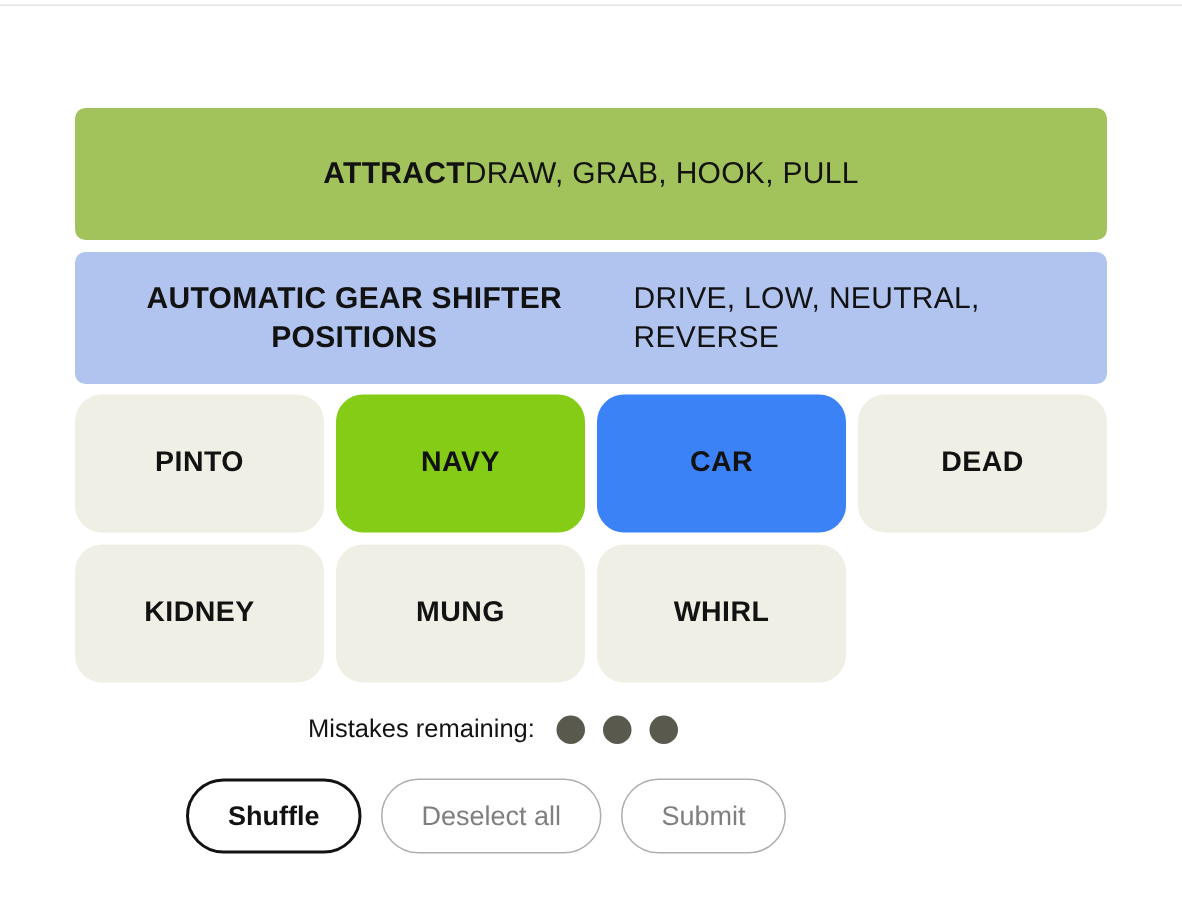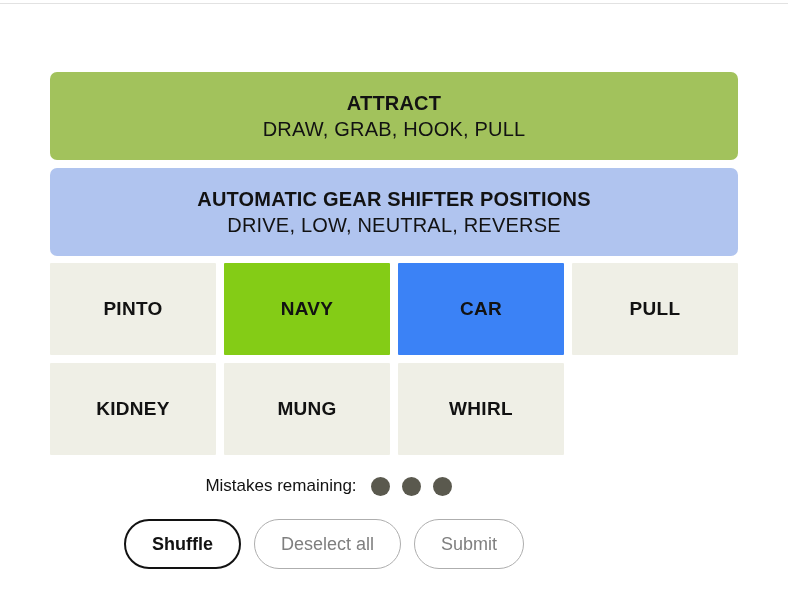--- a/index.html
+++ b/index.html
@@ -52,21 +52,21 @@
     top: 72px;
     left: 50px;
     width: 688px;
   }
   .solved-group {
     width: 688px;
     height: 88px;
     border-radius: 7px;
     margin-bottom: 8px;
     display: flex;
-    flex-direction: column;
+    flex-direction: row;
     align-items: center;
     justify-content: center;
     box-sizing: border-box;
   }
   .solved-title {
     font-size: 20px;
     font-weight: 700;
     line-height: 26px;
     letter-spacing: 0.2px;
     color: #121212;
@@ -86,21 +86,21 @@
     top: 263px;
     left: 50px;
     width: 688px;
     display: grid;
     grid-template-columns: repeat(4, 166px);
     grid-template-rows: repeat(2, 92px);
     gap: 8px 8px;
   }
   .word-tile {
     background: #efefe6;
-    border-radius: 1px;
+    border-radius: 18px;
     display: flex;
     align-items: center;
     justify-content: center;
     font-size: 19px;
     font-weight: 700;
     letter-spacing: 0.3px;
     color: #121212;
     cursor: pointer;
     user-select: none;
     border: none;
@@ -191,21 +191,21 @@
       <div class="solved-group" style="background: rgb(176, 196, 239);">
         <div class="solved-title">AUTOMATIC GEAR SHIFTER POSITIONS</div>
         <div class="solved-members">DRIVE, LOW, NEUTRAL, REVERSE</div>
       </div>
     </div>
 
   <div id="word-grid">
       <button class="word-tile" style="background: rgb(239, 239, 230);">PINTO</button>
       <button class="word-tile" style="background: #84cc16;">NAVY</button>
       <button class="word-tile" style="background: #3b82f6;">CAR</button>
-      <button class="word-tile" style="background: rgb(239, 239, 230);">PULL</button>
+      <button class="word-tile" style="background: rgb(239, 239, 230);">DEAD</button>
       <button class="word-tile" style="background: rgb(239, 239, 230);">KIDNEY</button>
       <button class="word-tile" style="background: rgb(239, 239, 230);">MUNG</button>
       <button class="word-tile" style="background: rgb(239, 239, 230);">WHIRL</button>
     </div>
 
   <div id="mistakes-row">
     <span id="mistakes-label">Mistakes remaining:</span>
     <span id="mistake-dots">
         <span class="mistake-dot" style="background: rgb(90, 89, 78);"></span>
         <span class="mistake-dot" style="background: rgb(90, 89, 78);"></span>

